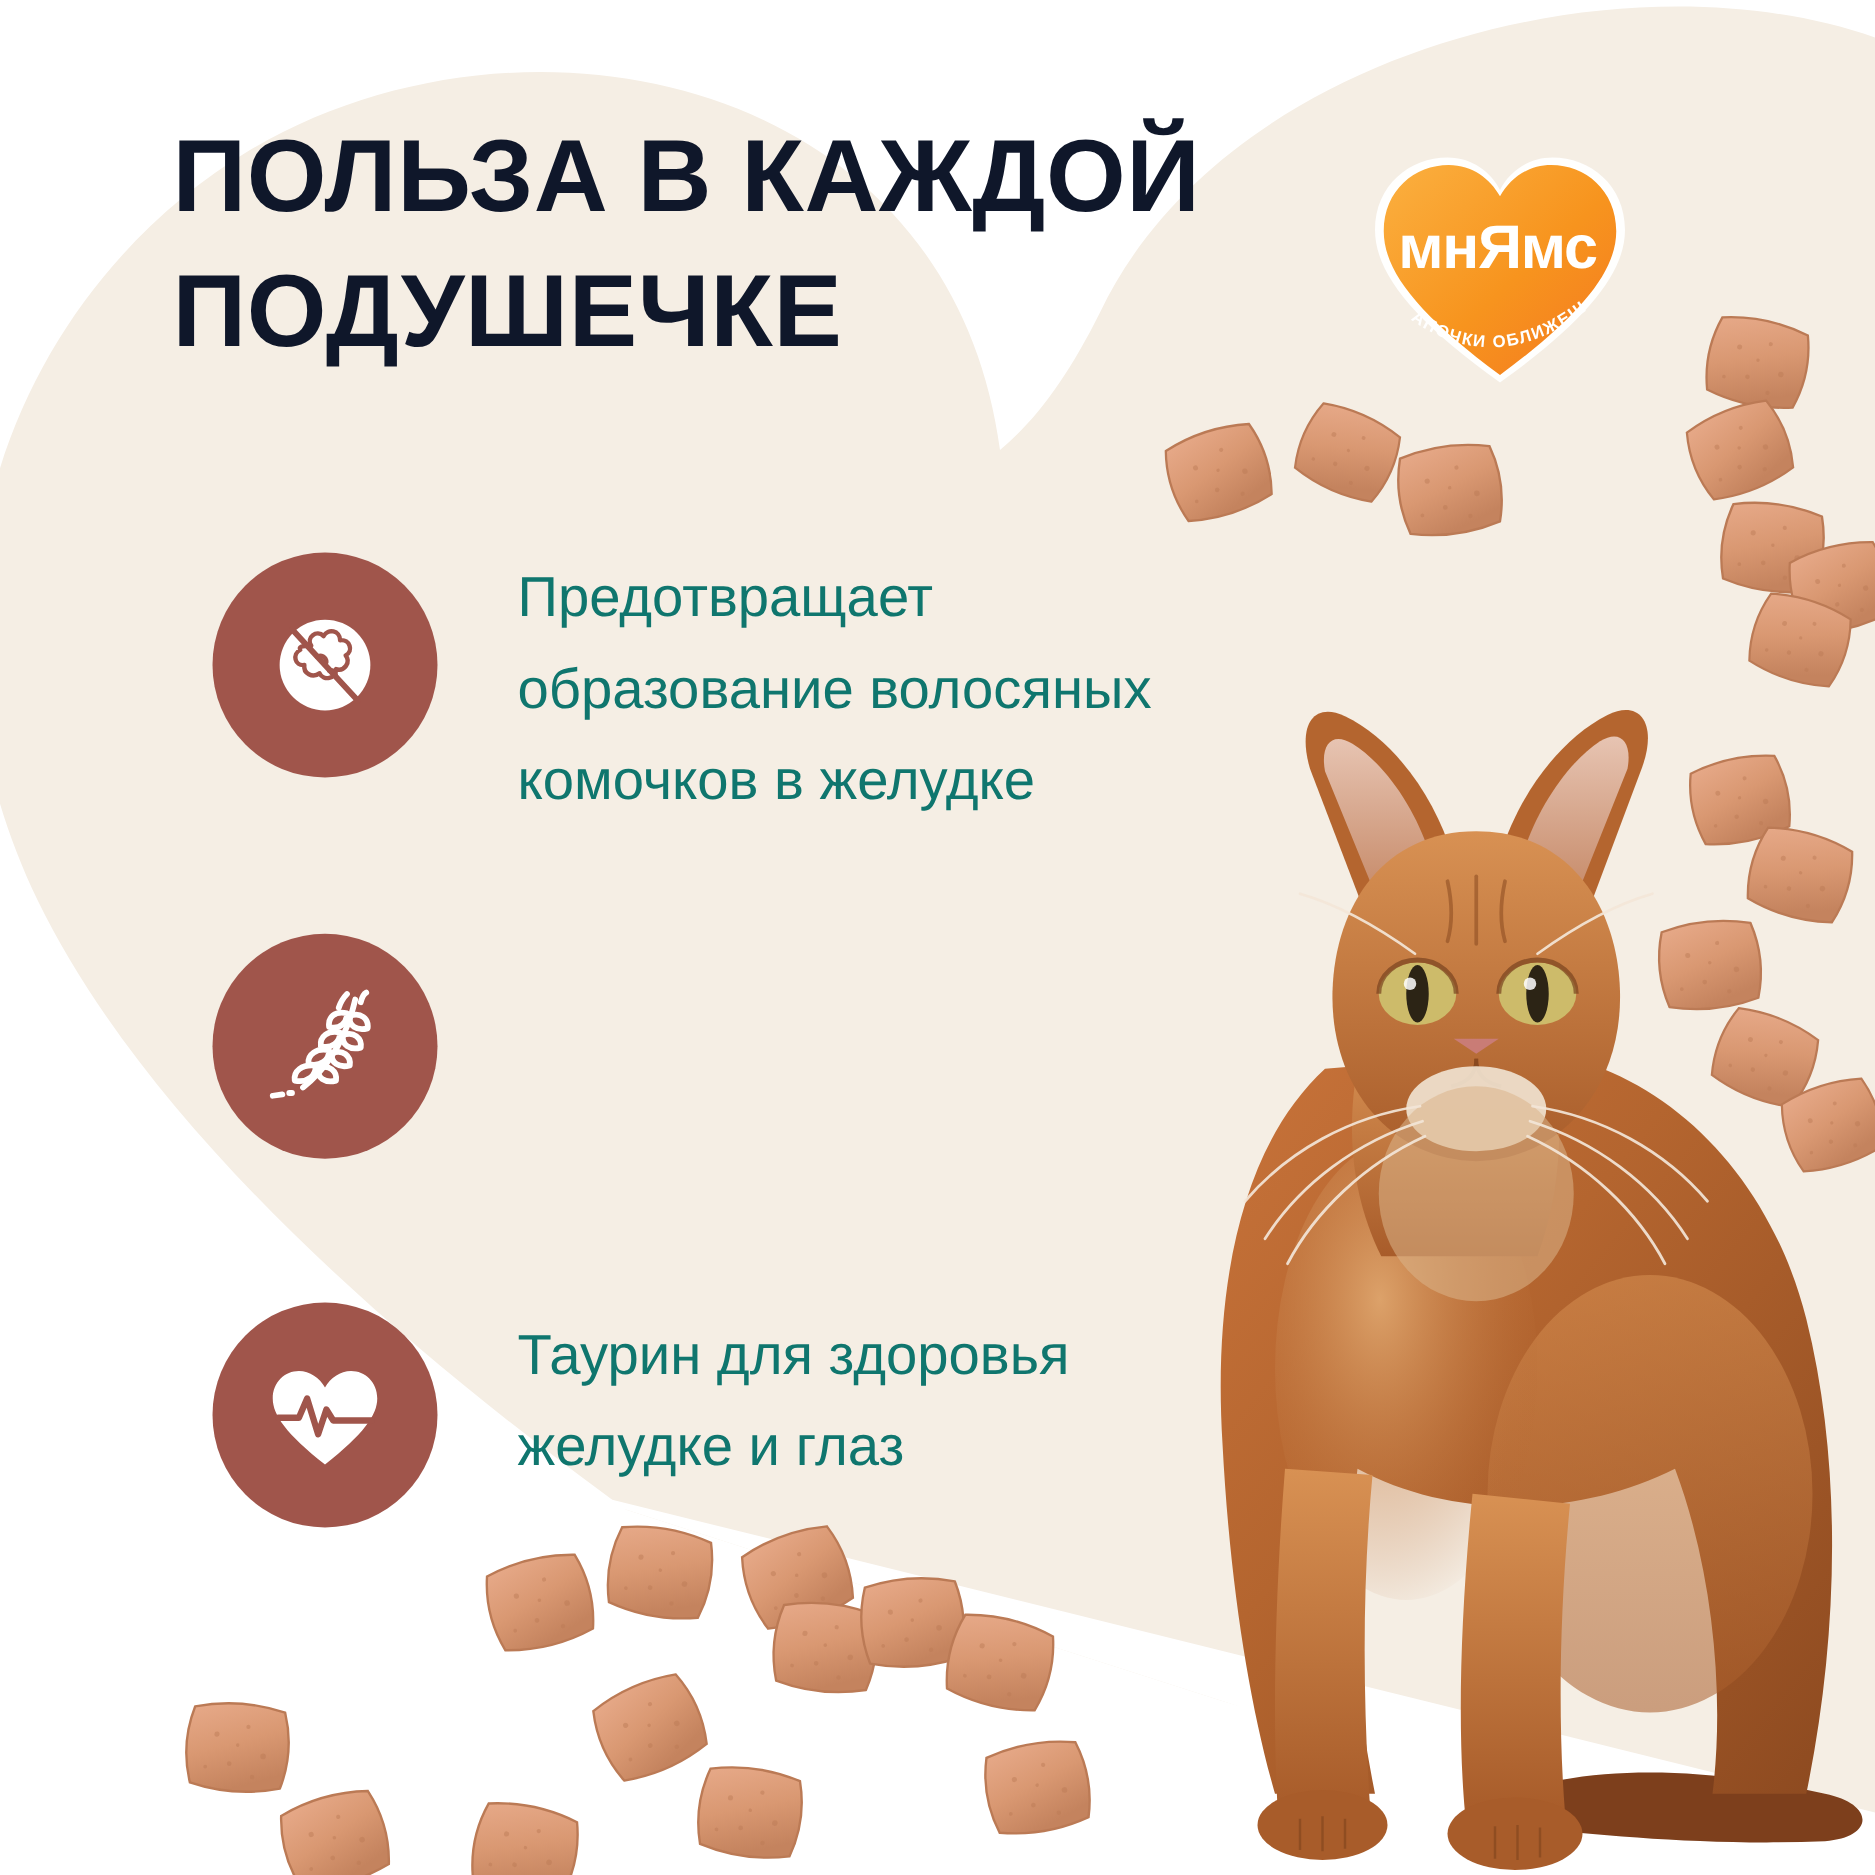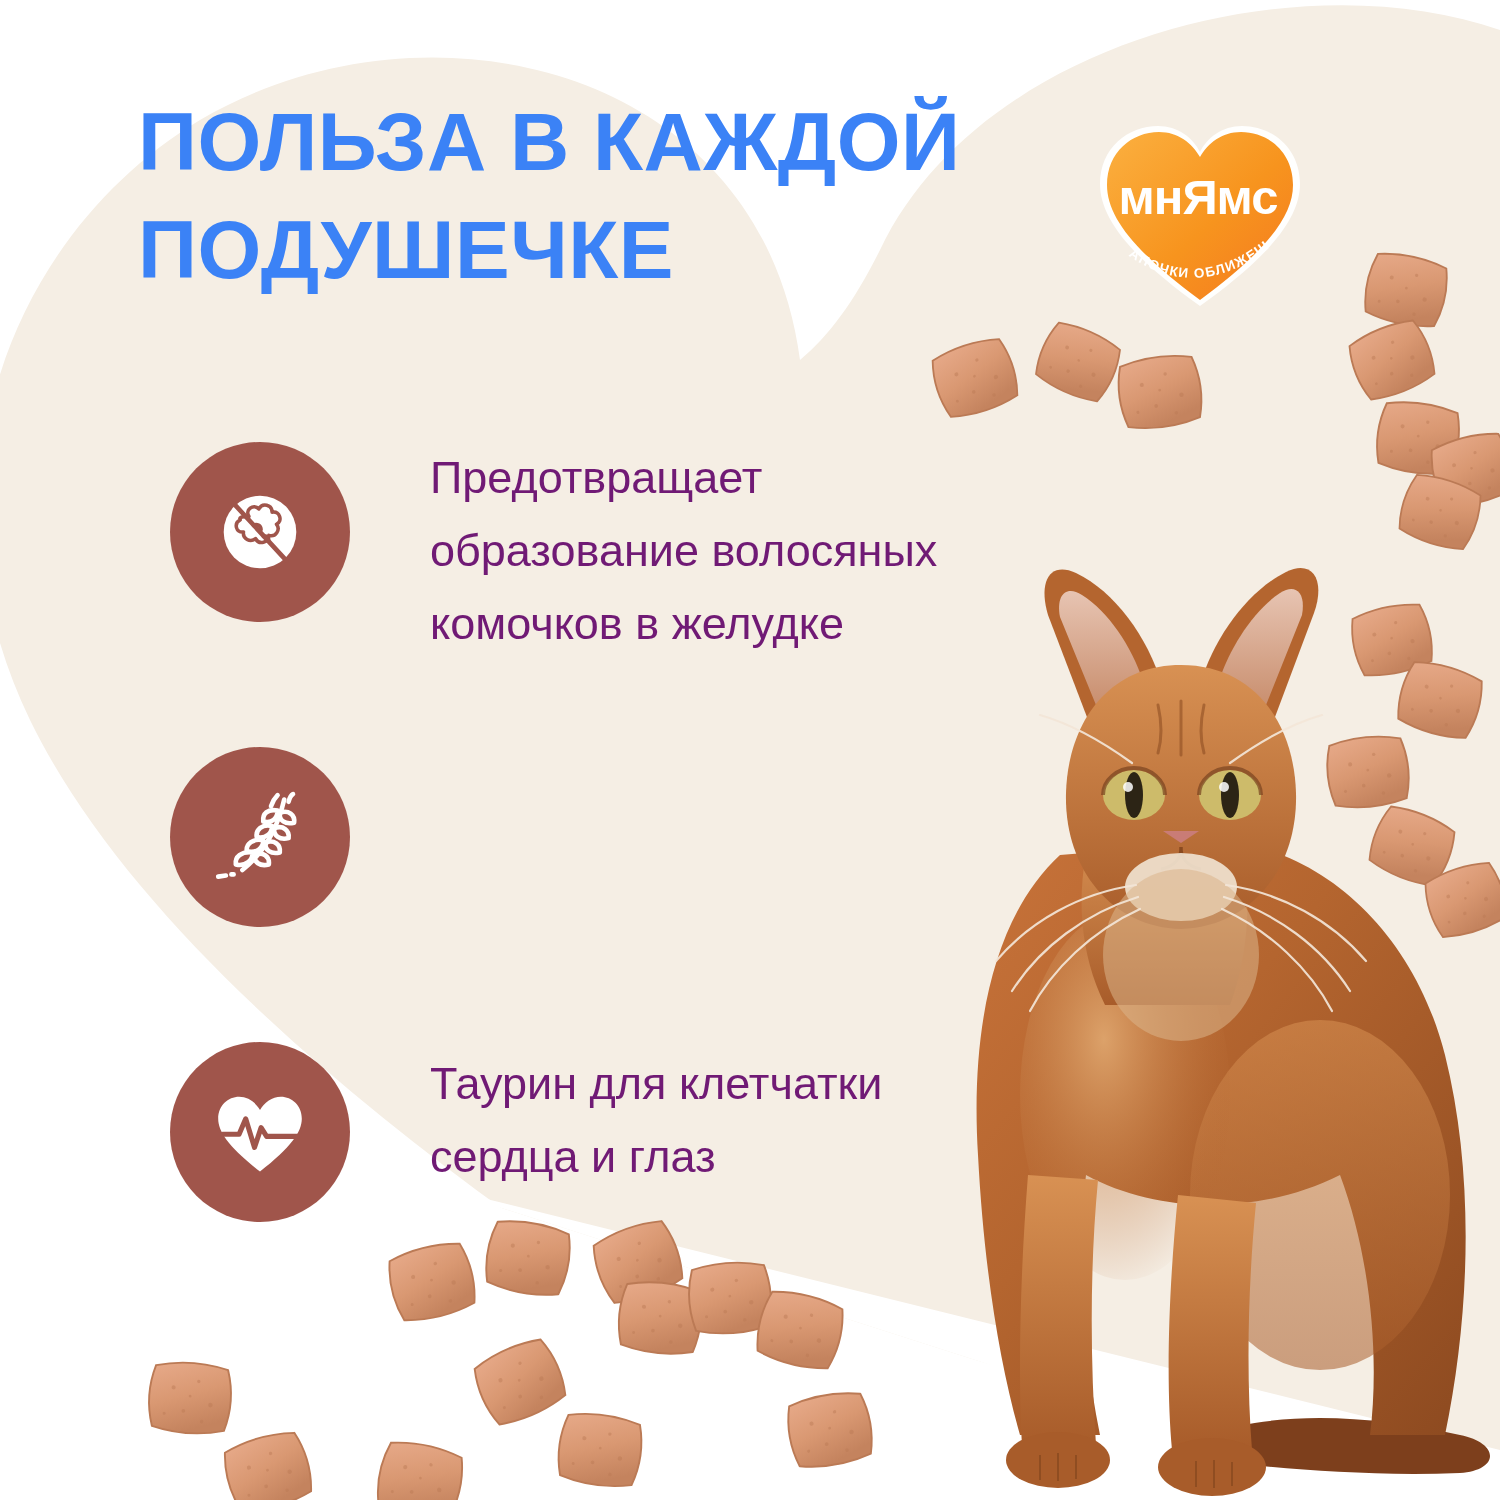--- a/index.html
+++ b/index.html
@@ -10,21 +10,21 @@
     position:relative;
   }
   #stage{position:absolute;inset:0;width:1500px;height:1500px;overflow:hidden;background:#ffffff;}
 
   
   .bg-heart{position:absolute;left:0;top:0;width:1500px;height:1500px;}
 
   
   .title{
     position:absolute;left:138px;top:88px;width:960px;
-    color:#3b82f6;
+    color:#0f172a;
     font-size:82px;line-height:1.32;
     font-weight:700;letter-spacing:.5px;
     text-transform:uppercase;
     white-space:pre-line;
   }
 
   
   .logo{position:absolute;left:1090px;top:118px;width:220px;height:200px;}
   .logo svg{display:block;width:220px;height:200px;}
 
@@ -37,22 +37,22 @@
   .f2{position:absolute;left:0;top:600px;}
 
   .icon-badge{
     width:180px;height:180px;border-radius:50%;
     background:#a0554b;flex:0 0 180px;
     display:flex;align-items:center;justify-content:center;
   }
   .icon-badge svg{width:110px;height:110px;display:block;}
 
   .feature-text{
-    margin-left:80px;
-    color:#701a75;
+    margin-left:64px;
+    color:#0f766e;
     font-size:45px;line-height:1.62;
     font-weight:400;
     max-width:560px;
     padding-top:6px;
   }
   .f0 .feature-text{padding-top:0;}
 
   
   .cat{position:absolute;left:900px;top:555px;width:600px;height:945px;}
   .cat svg{display:block;width:600px;height:945px;}
@@ -168,21 +168,21 @@
     </div>
 
     <div class="feature f2">
       <div class="icon-badge">
         <svg viewBox="0 0 100 100" aria-hidden="true">
           <path d="M50 86 C 22 64 12 50 12 38 C 12 26 21 18 31 18 C 39 18 46 23 50 30
                    C 54 23 61 18 69 18 C 79 18 88 26 88 38 C 88 50 78 64 50 86 Z" fill="#ffffff"></path>
           <path d="M16 52 h 15 l 6 -14 l 8 26 l 6 -18 l 5 8 h 28" fill="none" stroke="#a0554b" stroke-width="4.6" stroke-linecap="round" stroke-linejoin="round"></path>
         </svg>
       </div>
-      <div class="feature-text">Таурин для клетчатки сердца и глаз</div>
+      <div class="feature-text">Таурин для здоровья желудке и глаз</div>
     </div>
   </div>
 
   <div class="cat">
     <svg viewBox="0 0 600 945" aria-hidden="true">
       <defs>
         <linearGradient id="fur" x1="0" y1="0" x2="1" y2="1">
           <stop offset="0%" stop-color="#c8733a"></stop>
           <stop offset="40%" stop-color="#b4652f"></stop>
           <stop offset="100%" stop-color="#8d4a20"></stop>

